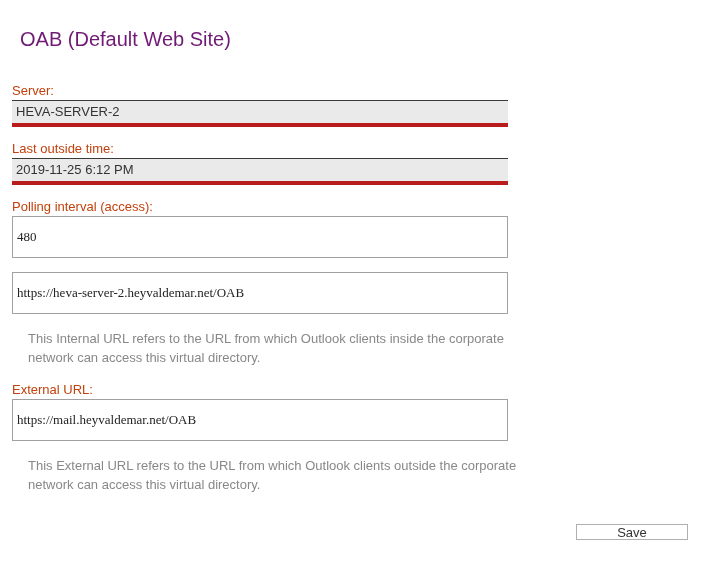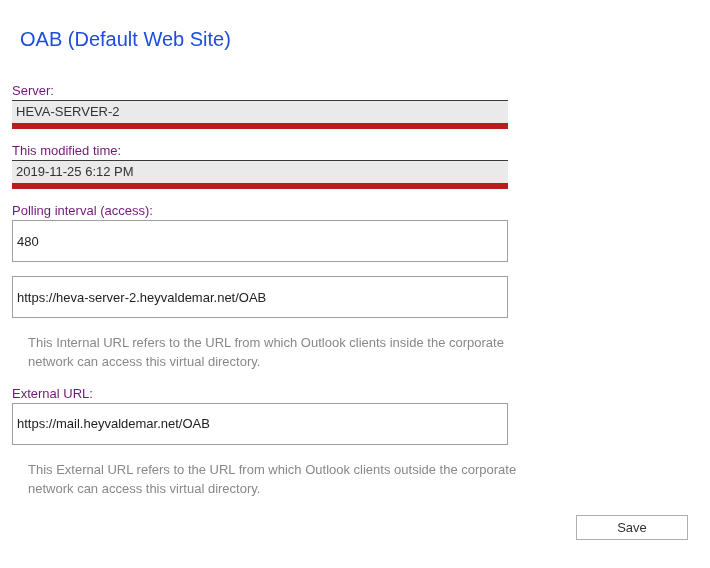--- a/index.html
+++ b/index.html
@@ -10,48 +10,48 @@
     body {
       font-family: "Segoe UI", Arial, sans-serif;
       background: #ffffff;
       width: 710px;
       height: 568px;
       position: relative;
     }
     .page-title {
       font-size: 20px;
       font-weight: 300;
-      color: #1d4ed8;
+      color: #701a75;
       padding: 28px 0 0 20px;
     }
     .form-container {
       padding: 18px 20px 0 12px;
       width: 520px;
     }
     .field-group {
       margin-top: 14px;
     }
     .field-label {
       font-size: 13px;
-      color: #701a75;
+      color: #c2410c;
       margin-bottom: 2px;
       display: block;
     }
     .readonly-value {
       font-size: 13px;
       color: #333;
       background: #eaeaea;
       border-top: 1px solid #3a3a3a;
-      border-bottom: 6px solid #b91c1c;
+      border-bottom: 4px solid #b91c1c;
       padding: 2px 4px;
       width: 496px;
       line-height: 18px;
     }
     .text-input {
-      font-family: Liberation Sans, sans-serif;
+      font-family: Liberation Serif, serif;
       font-size: 13px;
       color: #222;
       border: 1px solid #a0a0a0;
       padding: 20px 4px;
       width: 496px;
       height: 23px;
       outline: none;
     }
     .help-text {
       font-size: 13px;
@@ -68,38 +68,38 @@
       display: flex;
       gap: 10px;
     }
     .btn {
       font-family: inherit;
       font-size: 13px;
       color: #333;
       background: #ffffff;
       border: 1px solid #b0b0b0;
       width: 112px;
-      height: 25px;
+      height: 16px;
       cursor: pointer;
     }
   </style>
 </head>
 <body>
 
 <div class="page-title">OAB (Default Web Site)</div>
 
 <div class="form-container">
 
   <div class="field-group">
     <span class="field-label">Server:</span>
     <div class="readonly-value">HEVA-SERVER-2</div>
   </div>
 
   <div class="field-group">
-    <span class="field-label">This modified time:</span>
+    <span class="field-label">Last outside time:</span>
     <div class="readonly-value">2019-11-25 6:12 PM</div>
   </div>
 
   <div class="field-group">
     <span class="field-label">Polling interval (access):</span>
     <input type="text" class="text-input" value="480" style="">
   </div>
 
   <div class="field-group">
     <input type="text" class="text-input" value="https://heva-server-2.heyvaldemar.net/OAB" style="">

